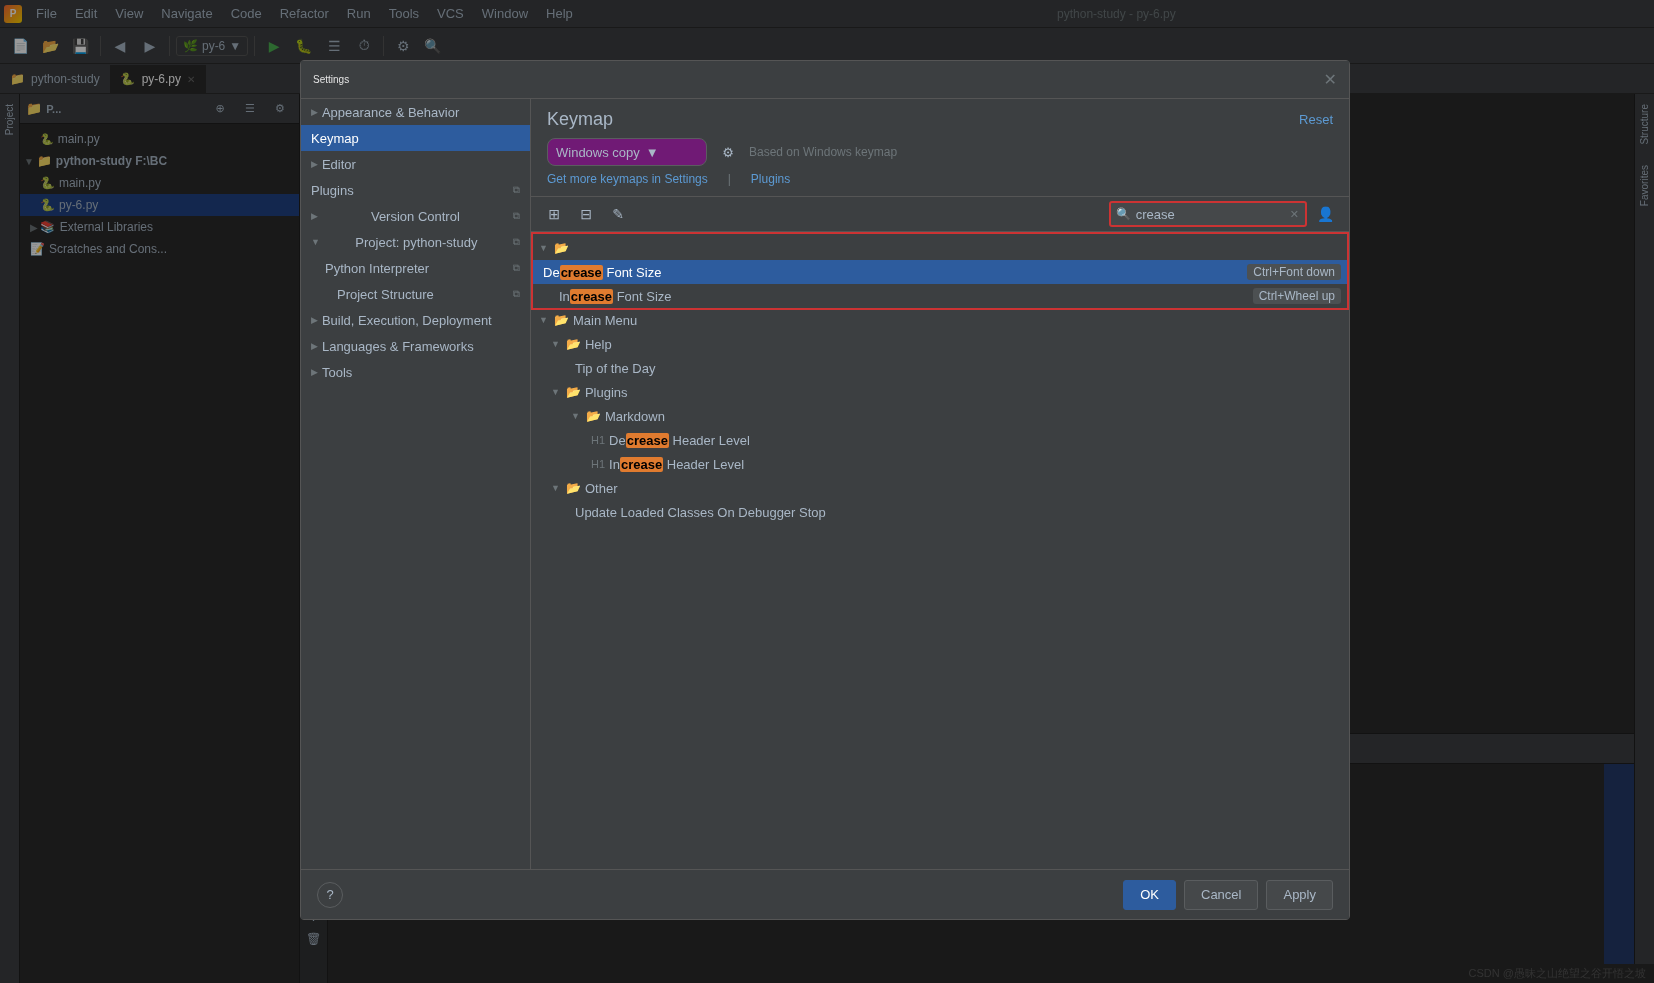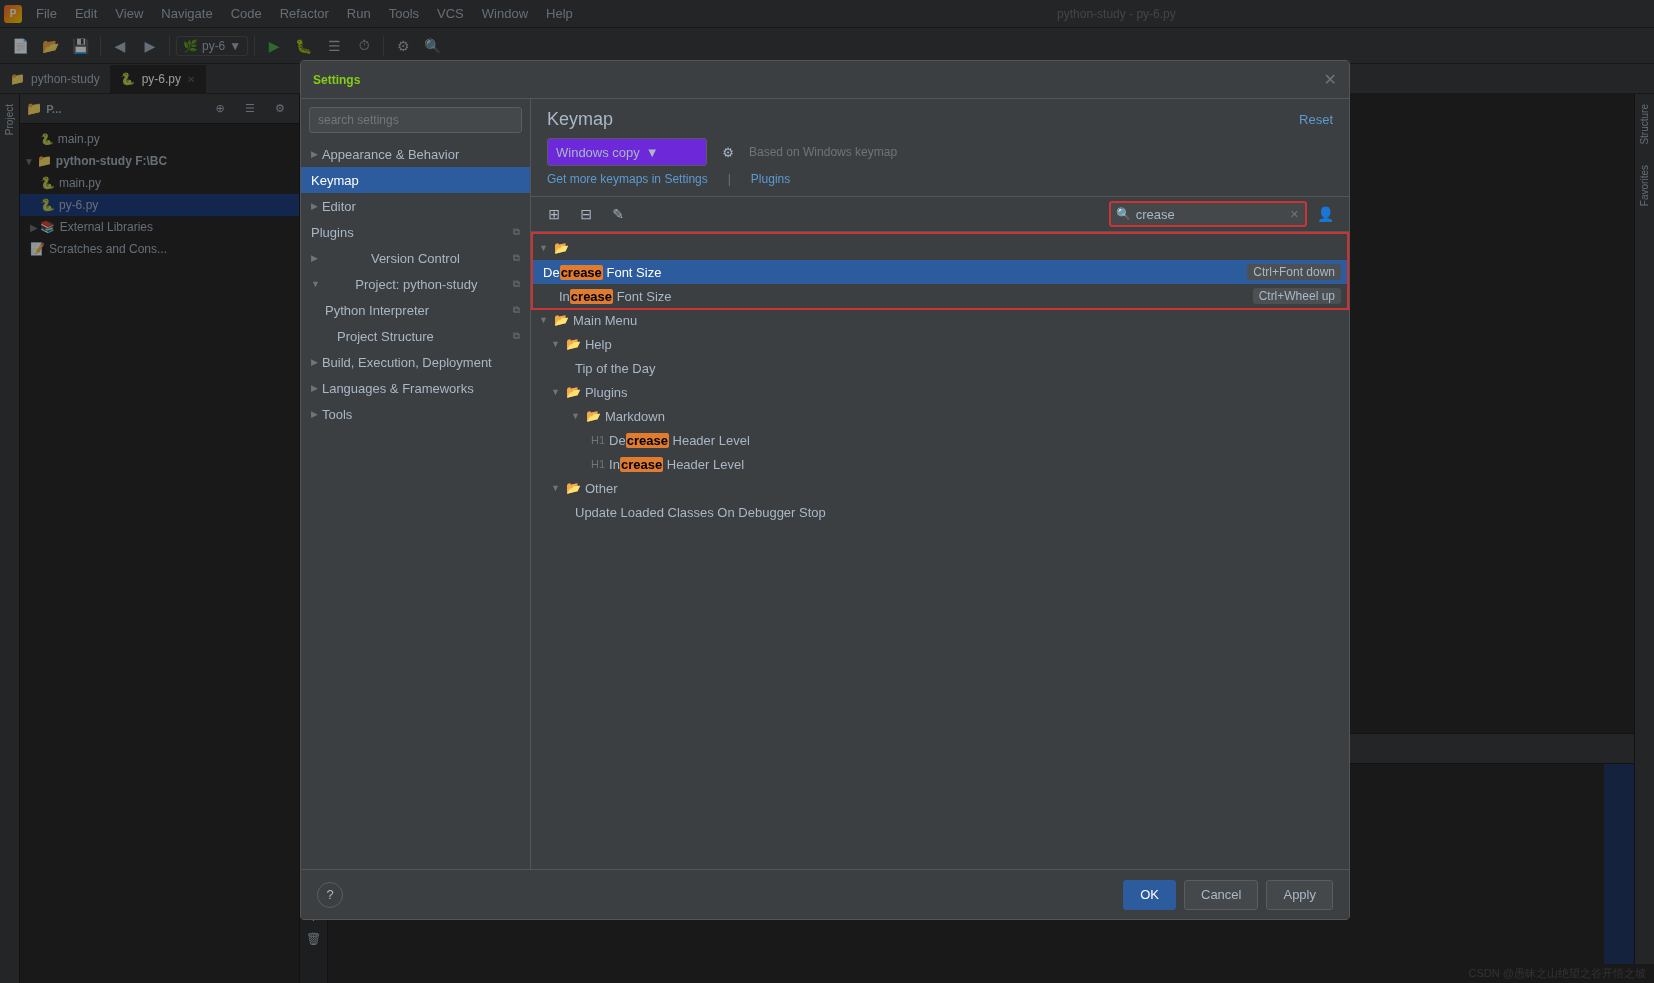--- a/index.html
+++ b/index.html
@@ -249,23 +249,23 @@
     }
     .dialog-title-bar {
       height: 38px;
       background: #3c3f41;
       display: flex;
       align-items: center;
       padding: 0 12px;
       border-bottom: 1px solid #555;
     }
     .dialog-title {
-      font-size: 12px;
-      font-weight: bold;
-      color: #84cc16;
+      font-size: 10px;
+      font-weight: normal;
+      color: #e5e5e5;
       flex: 1;
     }
     .dialog-close {
       cursor: pointer;
       color: #6d7579;
       font-size: 16px;
     }
     .dialog-body {
       flex: 1;
       display: flex;
@@ -313,23 +313,23 @@
 
     
     .settings-content {
       flex: 1;
       display: flex;
       flex-direction: column;
       overflow: hidden;
     }
     .keymap-select {
       height: 28px;
-      background: #6d28d9;
+      background: #701a75;
       border: 1px solid #5a5d5f;
-      border-radius: 3px;
+      border-radius: 8px;
       color: #a9b7c6;
       padding: 4px 8px;
       font-size: 13px;
       cursor: pointer;
       display: flex;
       align-items: center;
       gap: 6px;
       min-width: 160px;
     }
     .keymap-link {
@@ -615,23 +615,20 @@
 
     <div class="dialog-title-bar">
       <span class="dialog-title">Settings</span>
       <span class="dialog-close">✕</span>
     </div>
 
     <div class="dialog-body">
 
       <div class="settings-nav">
 
-        <div class="settings-search">
-          <input type="text" placeholder="search settings" style="">
-        </div>
 
         <div class="settings-nav-item">
           <span class="settings-nav-arrow">▶</span>
           <span>Appearance &amp; Behavior</span>
         </div>
         <div class="settings-nav-item active">
           <span>Keymap</span>
         </div>
         <div class="settings-nav-item">
           <span class="settings-nav-arrow">▶</span>

